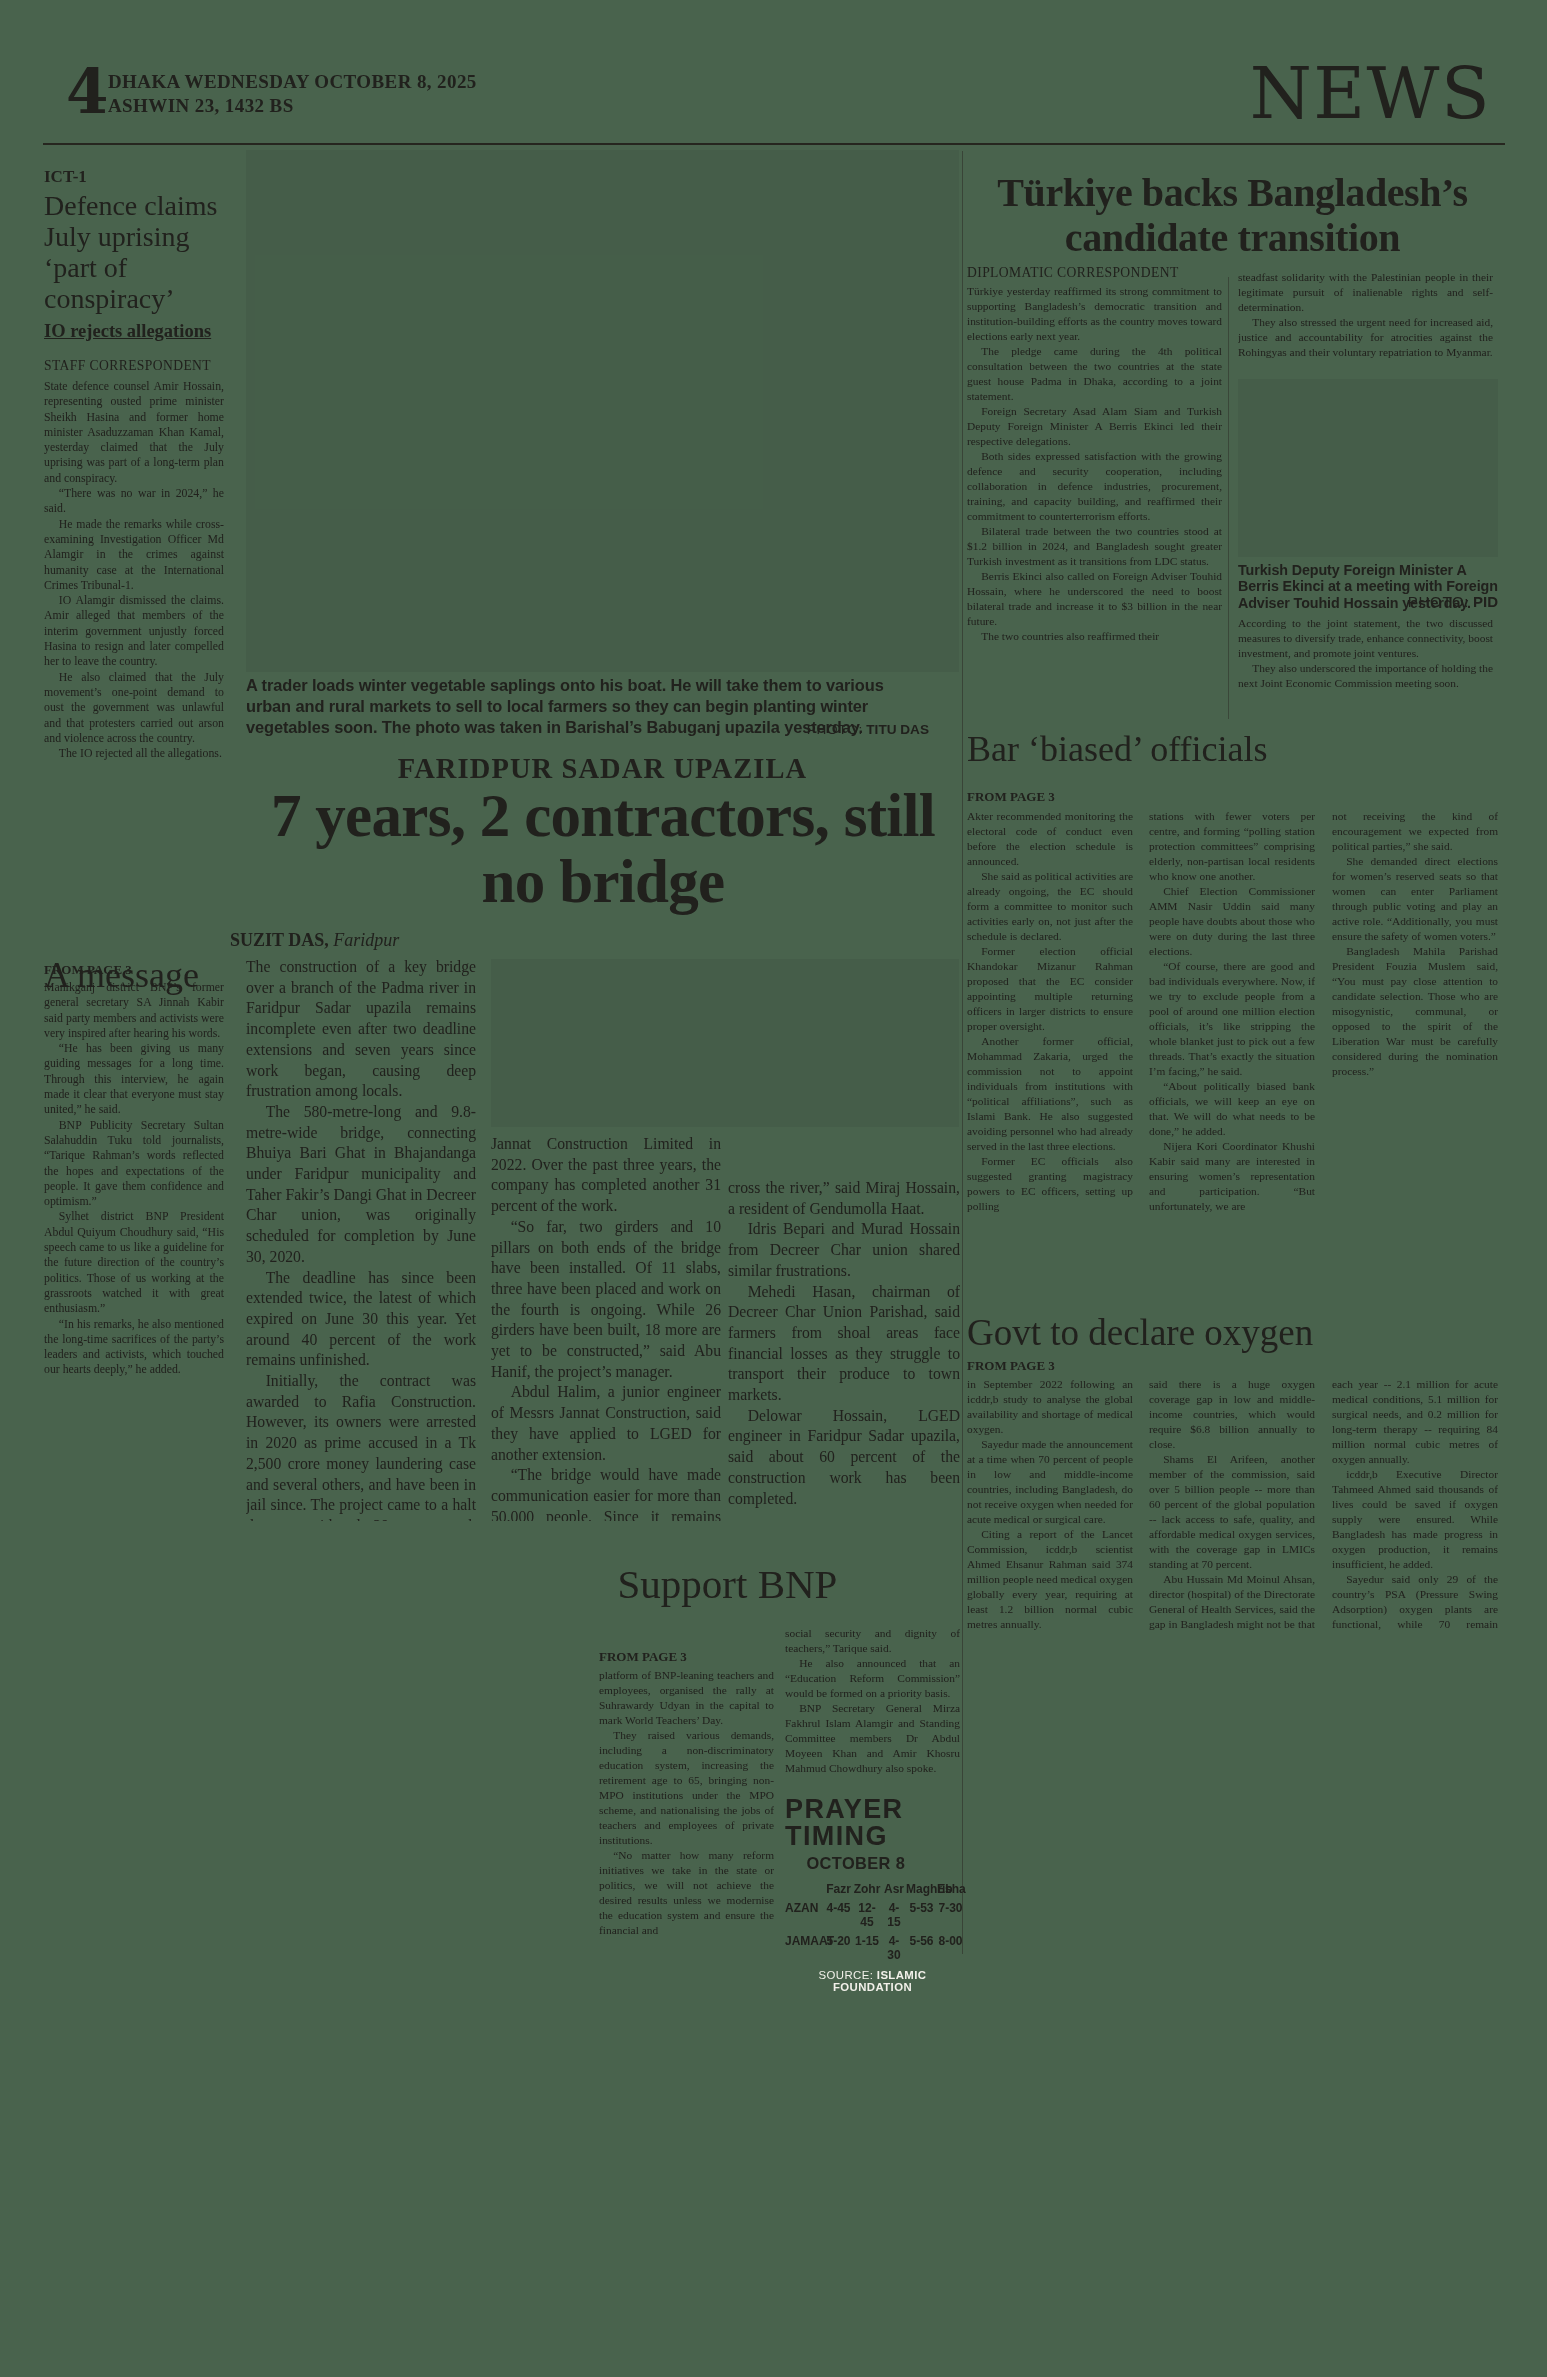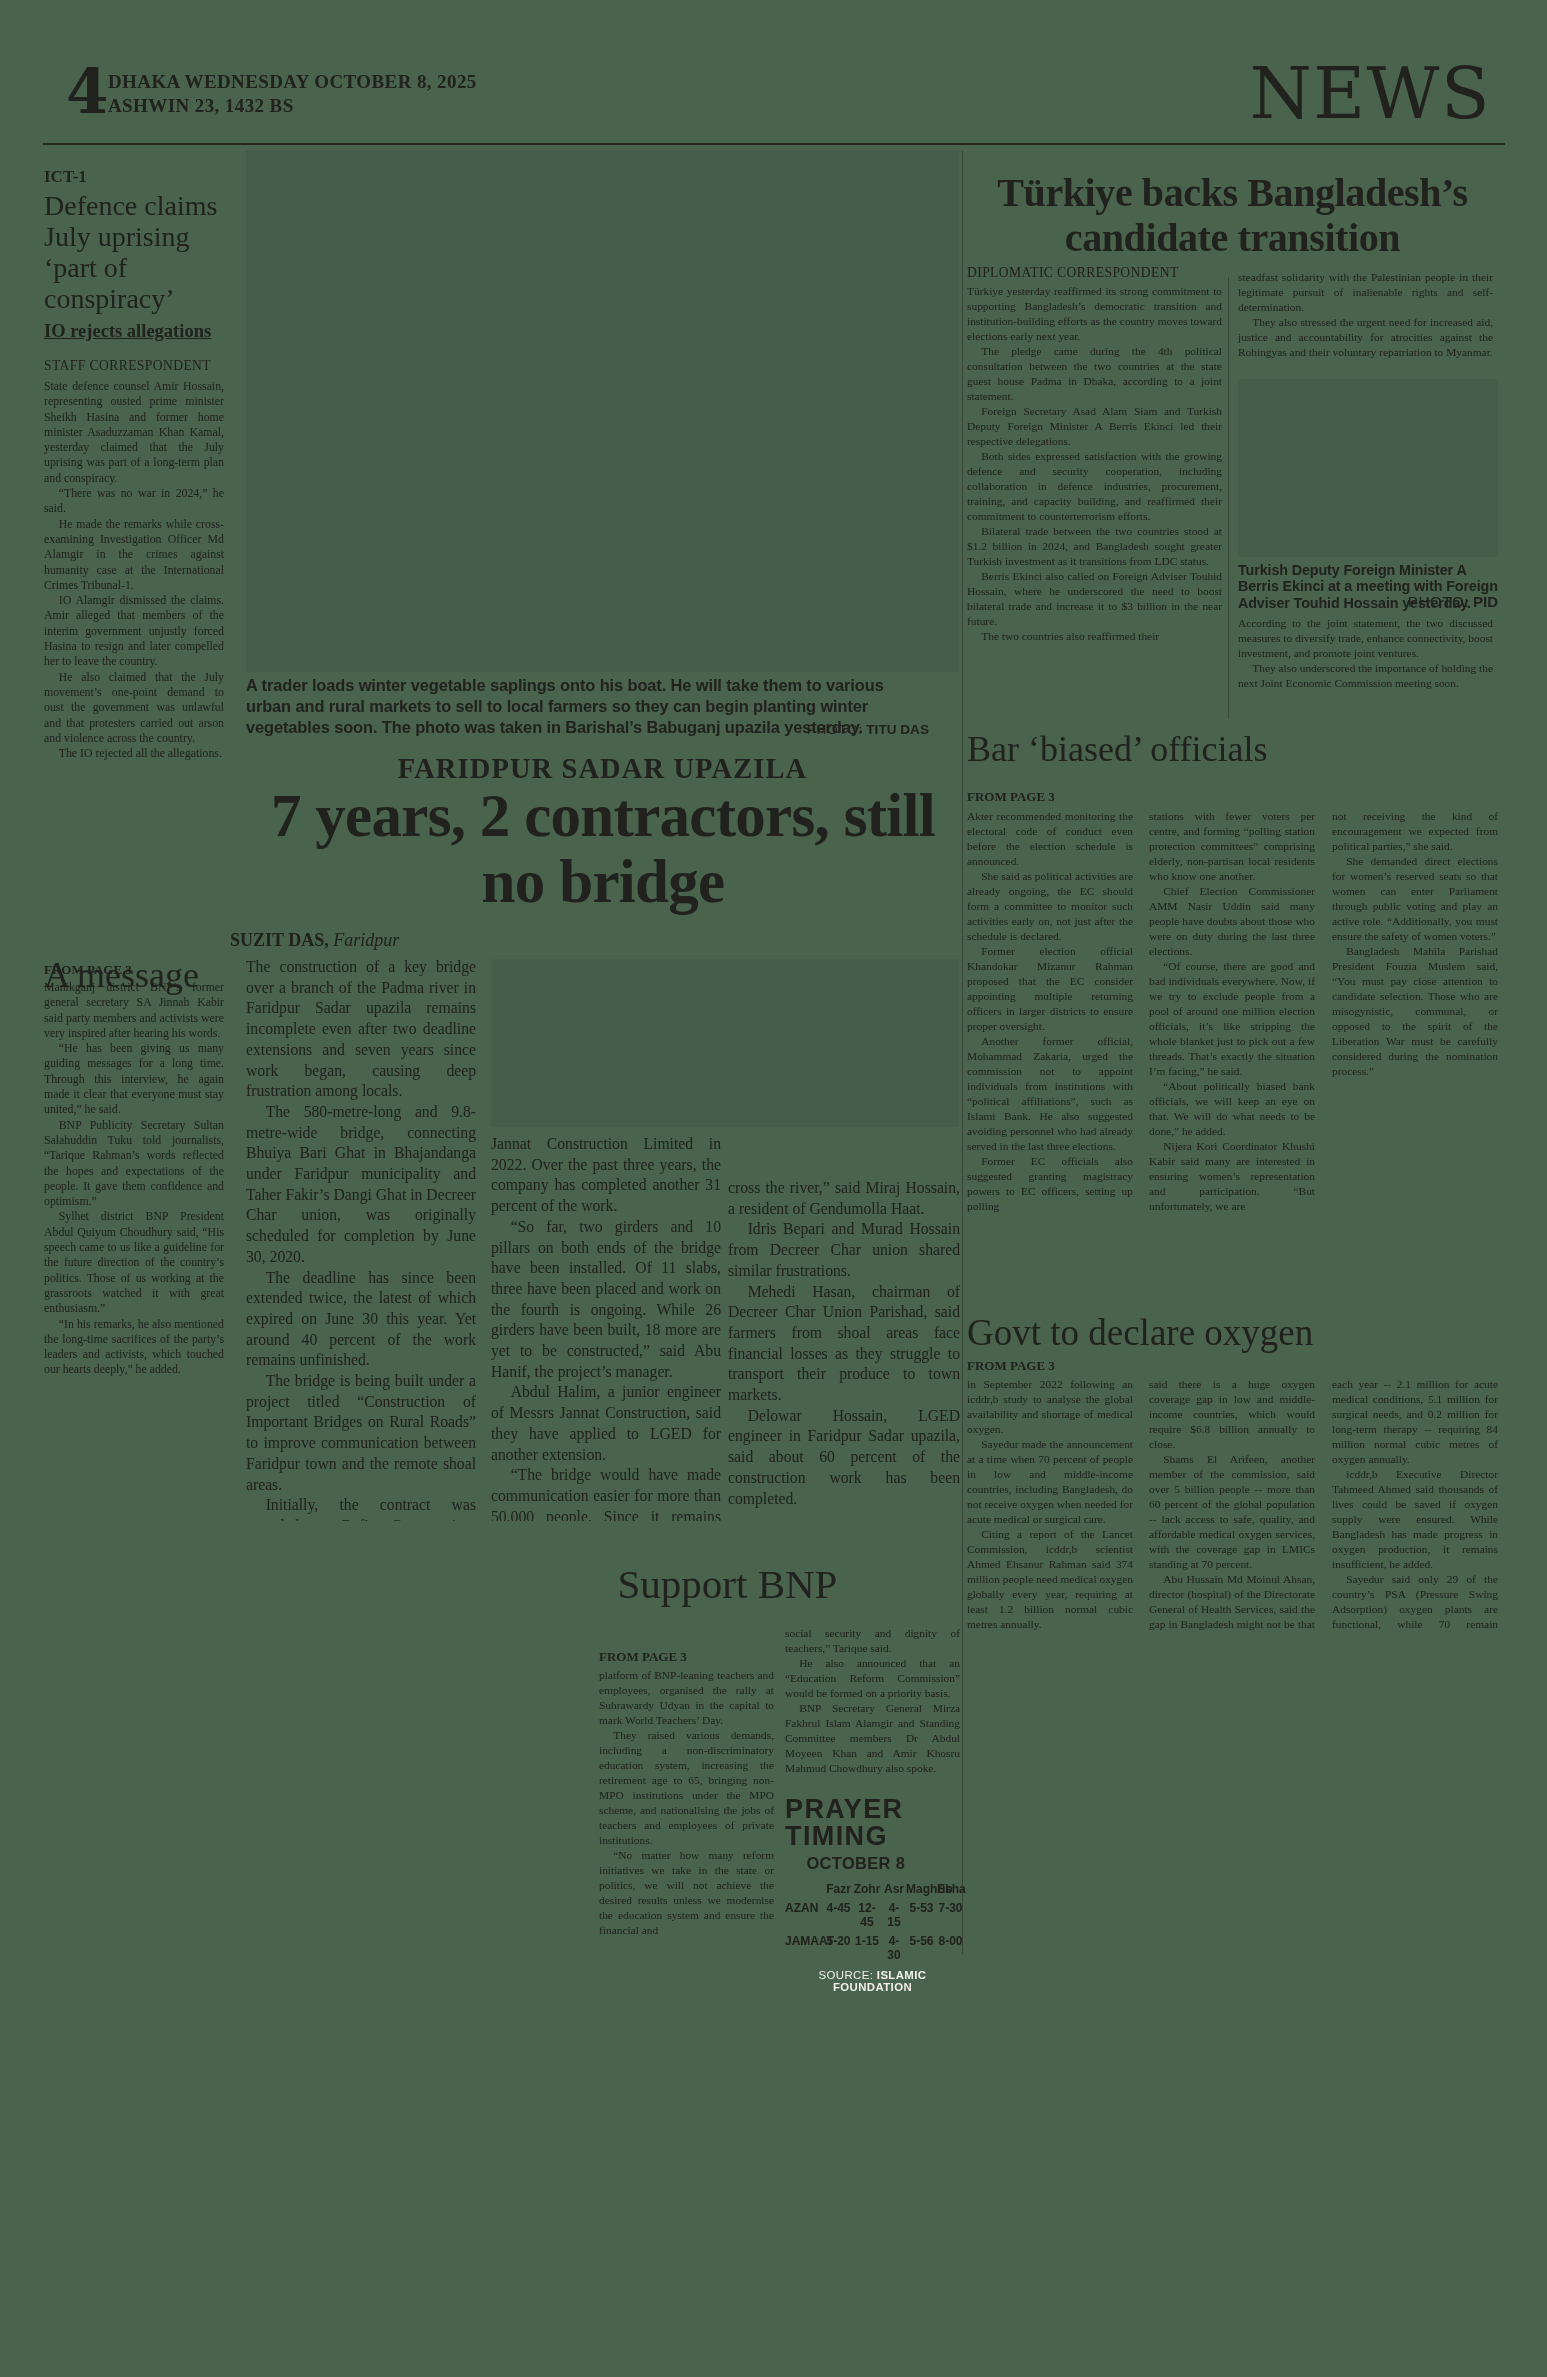--- a/index.html
+++ b/index.html
@@ -72,21 +72,20 @@
   <div class="abs serif center" style="left:246px;top:753px;width:713px;font-size:28.5px;letter-spacing:1.1px;font-weight:600;">FARIDPUR SADAR UPAZILA</div>
   <div class="abs serif bold center" style="left:264px;top:783px;width:678px;font-size:61px;line-height:66px;letter-spacing:-0.7px;">7 years, 2 contractors, still no bridge</div>
   <div class="abs serif" style="left:230px;top:930px;font-size:18px;">
     <span class="bold">SUZIT DAS,</span><span style="font-style:italic;"> Faridpur</span>
   </div>
   <div class="abs photo" style="left:491px;top:959px;width:468px;height:168px;"></div>
   <div class="abs serif just" style="left:246px;top:957px;width:230px;height:564px;font-size:15.7px;line-height:20.7px;overflow:hidden;">
       <p>The construction of a key bridge over a branch of the Padma river in Faridpur Sadar upazila remains incomplete even after two deadline extensions and seven years since work began, causing deep frustration among locals.</p>
       <p>The 580-metre-long and 9.8-metre-wide bridge, connecting Bhuiya Bari Ghat in Bhajandanga under Faridpur municipality and Taher Fakir’s Dangi Ghat in Decreer Char union, was originally scheduled for completion by June 30, 2020.</p>
       <p>The deadline has since been extended twice, the latest of which expired on June 30 this year. Yet around 40 percent of the work remains unfinished.</p>
-      <p>The bridge is being built under a project titled “Construction of Important Bridges on Rural Roads” to improve communication between Faridpur town and the remote shoal areas.</p>
       <p>Initially, the contract was awarded to Rafia Construction. However, its owners were arrested in 2020 as prime accused in a Tk 2,500 crore money laundering case and several others, and have been in jail since. The project came to a halt that year, with only 29 percent work completed.</p>
     </div>
   <div class="abs serif just" style="left:491px;top:1134px;width:230px;height:387px;font-size:15.7px;line-height:20.7px;overflow:hidden;">
       <p>Jannat Construction Limited in 2022. Over the past three years, the company has completed another 31 percent of the work.</p>
       <p>“So far, two girders and 10 pillars on both ends of the bridge have been installed. Of 11 slabs, three have been placed and work on the fourth is ongoing. While 26 girders have been built, 18 more are yet to be constructed,” said Abu Hanif, the project’s manager.</p>
       <p>Abdul Halim, a junior engineer of Messrs Jannat Construction, said they have applied to LGED for another extension.</p>
       <p>“The bridge would have made communication easier for more than 50,000 people. Since it remains unfinished, we still have to use trawlers and engine-boats to</p>
     </div>
   <div class="abs serif just" style="left:728px;top:1178px;width:232px;height:457px;font-size:15.7px;line-height:20.7px;overflow:hidden;">
       <p>cross the river,” said Miraj Hossain, a resident of Gendumolla Haat.</p>

